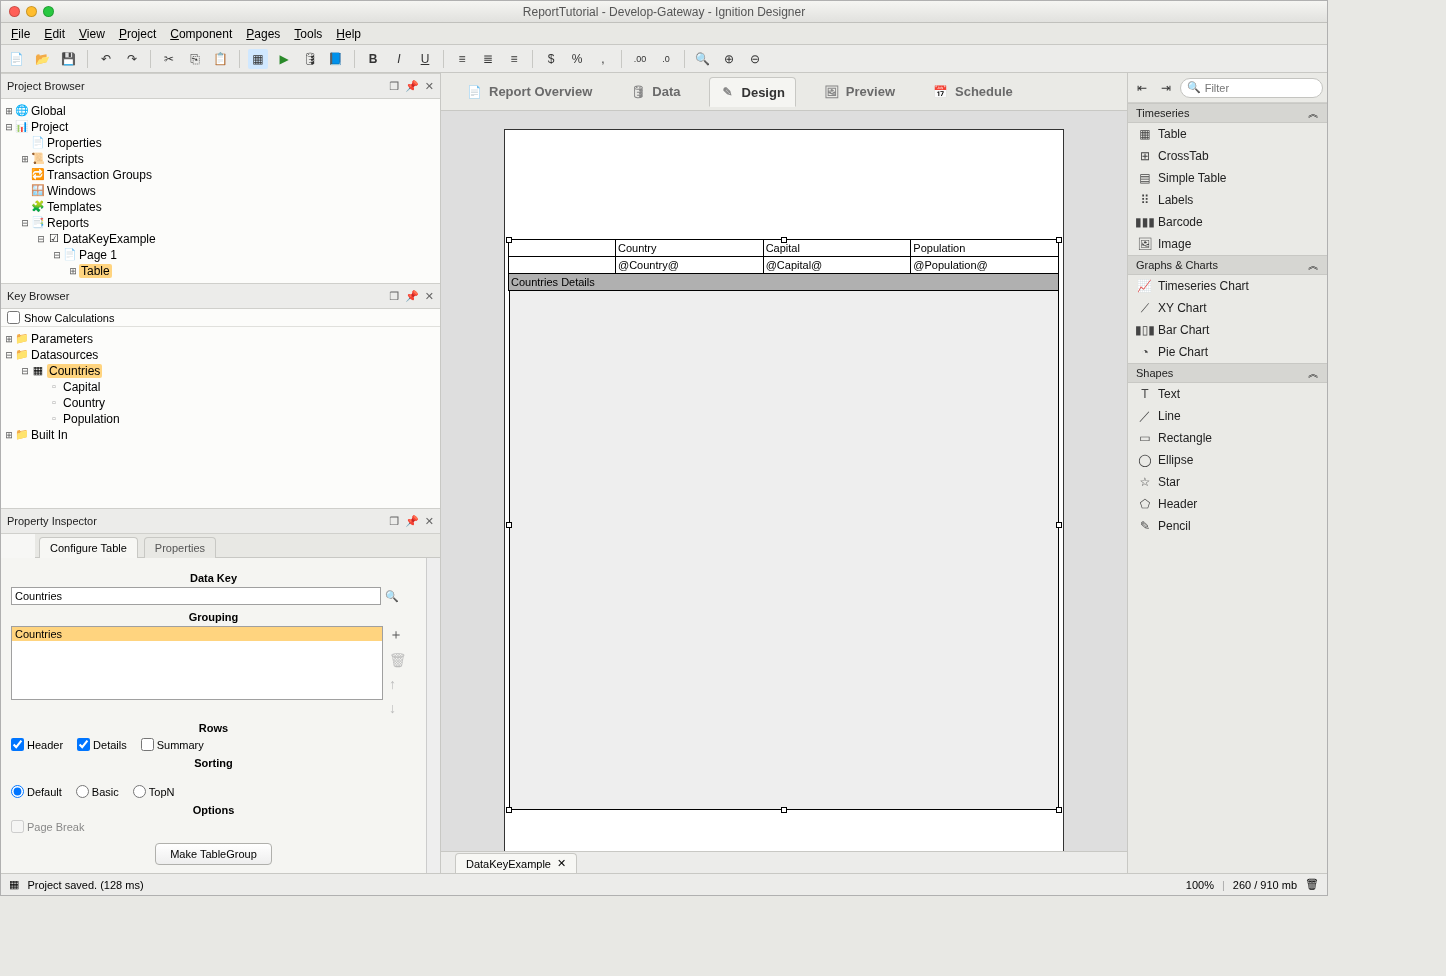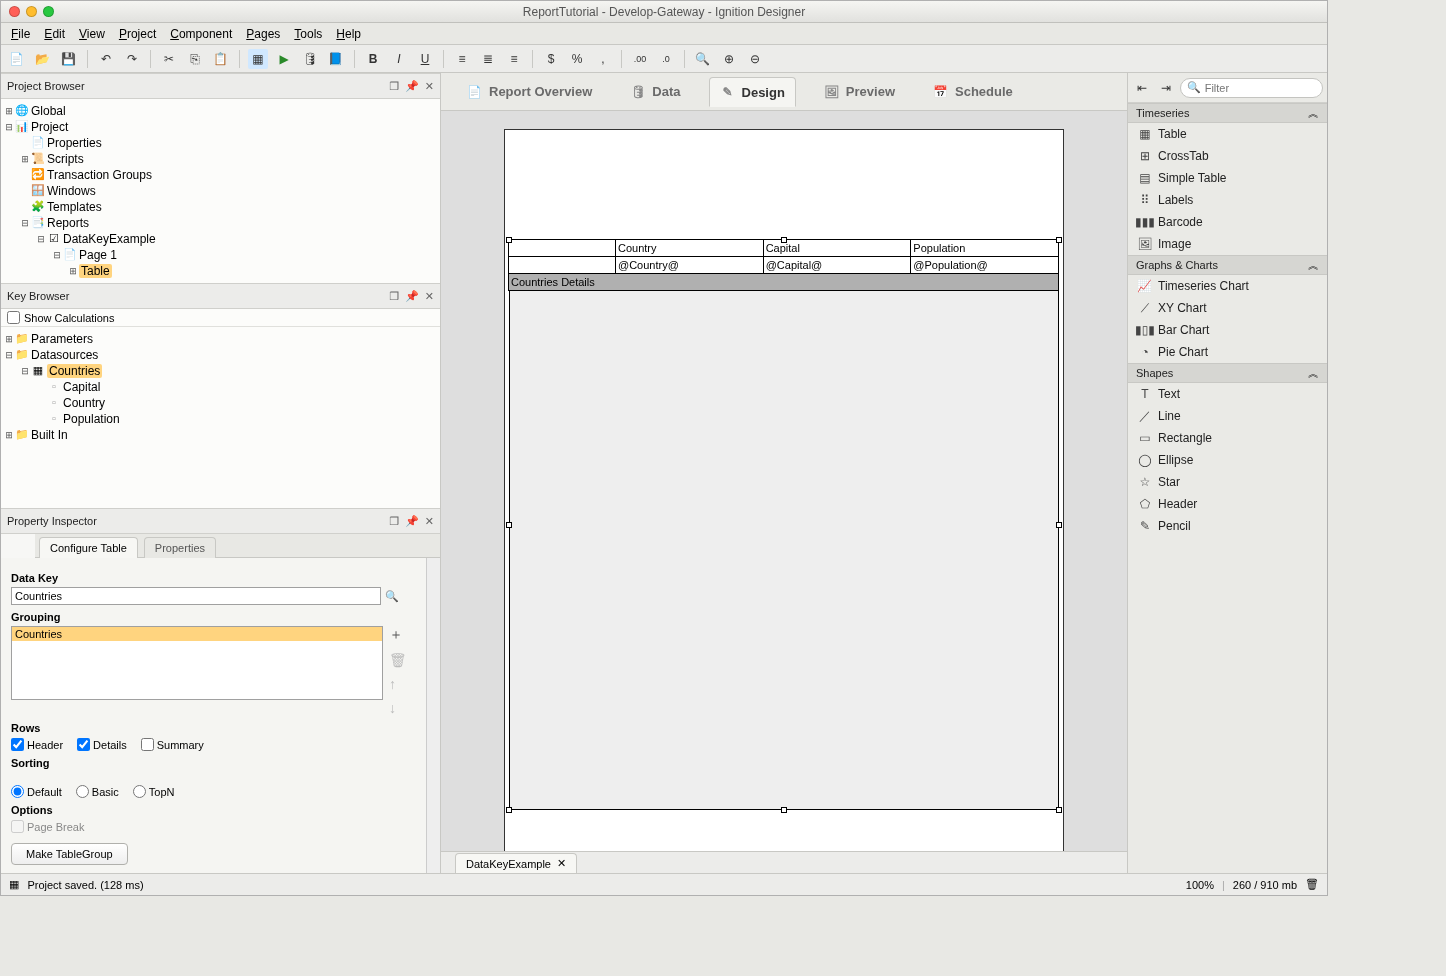--- a/index.html
+++ b/index.html
@@ -48,21 +48,21 @@
   .search { flex: 1; height: 20px; border: 1px solid #c4c4c0; border-radius: 10px; display: flex; align-items: center; padding: 0 6px; background: #fff; color: #888; font-size: 11px; gap: 4px; }
   .search input { border: none; outline: none; width: 100%; font-size: 11px; }
   .cat-head { height: 20px; background: #d6d6d2; border-top: 1px solid #c8c8c4; border-bottom: 1px solid #c8c8c4; display: flex; align-items: center; justify-content: space-between; padding: 0 8px; font-size: 11px; color: #222; }
   .cat-item { height: 22px; display: flex; align-items: center; gap: 6px; padding: 0 10px; font-size: 12px; color: #222; background: #eaeae6; }
   .ci-icon { width: 14px; height: 14px; display: inline-flex; align-items: center; justify-content: center; color: #444; }
   .statusbar { height: 22px; border-top: 1px solid #c8c8c4; display: flex; align-items: center; justify-content: space-between; padding: 0 8px; font-size: 11px; background: #ececea; }
   .prop-tabs { display: flex; border-bottom: 1px solid #c8c8c4; background: #e8e8e4; margin-left: 34px; }
   .prop-tab { padding: 4px 10px; border: 1px solid #c8c8c4; border-bottom: none; background: #f7f7f4; border-radius: 4px 4px 0 0; margin: 3px 2px -1px 4px; font-size: 11px; }
   .prop-tab.inactive { background: #e8e8e4; color: #555; }
   .prop-body { flex: 1; background: #f5f5f2; padding: 8px 10px; font-size: 11px; overflow: auto; position: relative; }
-  .prop-body label.lbl { font-weight: bold; display: block; margin-top: 6px; margin-bottom: 3px; }
+  .prop-body label.lbl { font-weight: bold; display: block; margin-top: 6px; margin-bottom: 3px; text-align: center; }
   .textin { width: 370px; height: 18px; border: 1px solid #a0a0a0; background: #fff; padding: 0 3px; font-size: 11px; }
   .listbox { width: 372px; height: 74px; border: 1px solid #a0a0a0; background: #fff; }
   .listbox .sel-row { background: #ffd47f; padding: 1px 3px; }
   .chkline { display: flex; gap: 14px; margin-top: 4px; align-items: center; }
   .chkline label, .radioline label { display: flex; align-items: center; gap: 3px; }
   .radioline { display: flex; gap: 14px; margin-top: 16px; }
   .btn-std { display: inline-block; padding: 4px 14px; border: 1px solid #b0b0ac; border-radius: 4px; background: linear-gradient(#fff,#eee); font-size: 11px; margin-top: 10px; }
   .scrollbar-v { width: 14px; background: #eee; border-left: 1px solid #ccc; }
   .subrow { height: 18px; display: flex; align-items: center; padding: 0 6px; background: #fcfcfa; border-bottom: 1px solid #e0e0dc; font-size: 11px; gap: 4px; }
   .tab .ticon { width: 16px; height: 16px; display: inline-flex; align-items: center; justify-content: center; font-size: 12px; color: #888; }
@@ -316,21 +316,21 @@
             </div>
 
             <label class="lbl">Options</label>
             <div class="chkline">
               <label style="color:#888">
                   <input type="checkbox" disabled="" style="">
                   <span>Page Break</span>
                 </label>
             </div>
 
-            <div style="text-align:left">
+            <div style="text-align:center">
               <div class="btn-std">Make TableGroup</div>
             </div>
           </div>
           <div class="scrollbar-v"></div>
         </div>
       </div>
     </div>
 
     <div class="center">
       <div class="tabbar">

